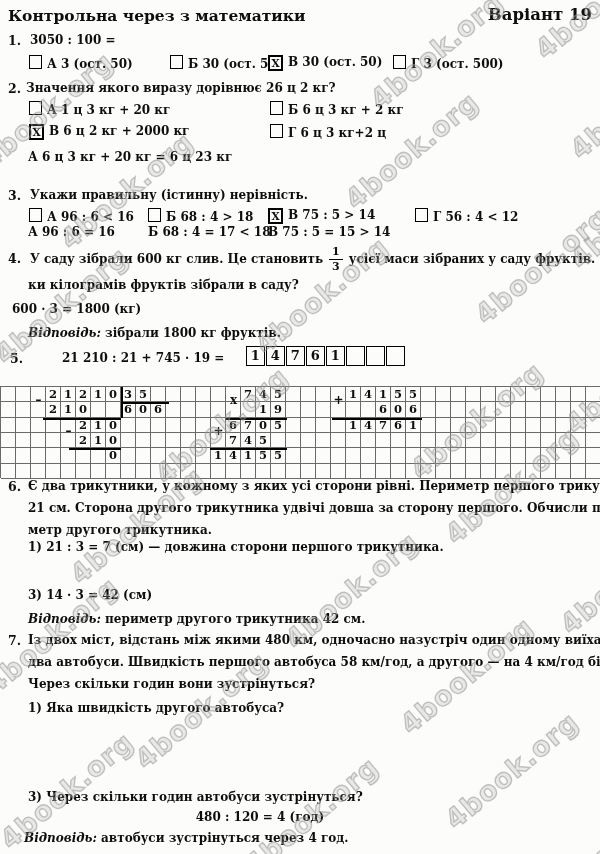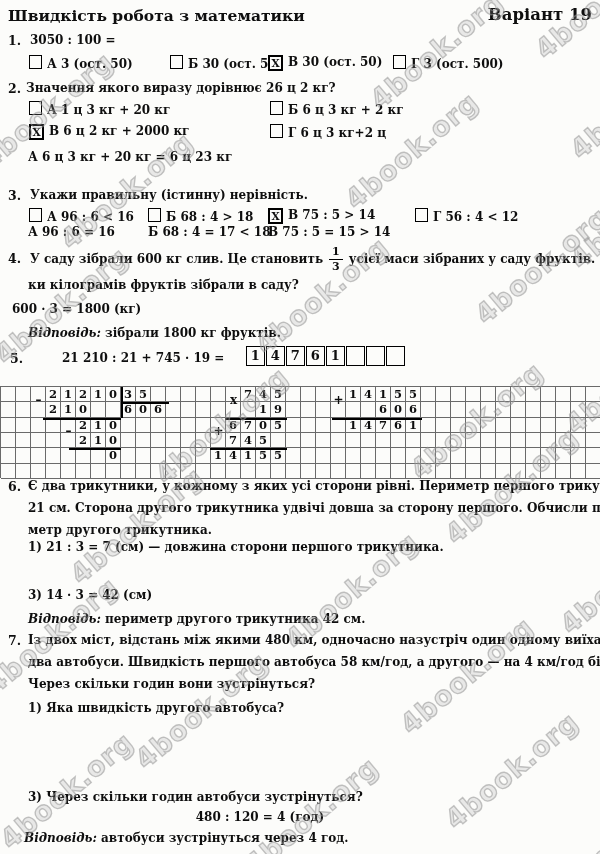--- a/index.html
+++ b/index.html
@@ -29,21 +29,21 @@
       font-weight:700;font-size:27px;letter-spacing:1px;color:rgba(165,165,165,0.22);
       -webkit-text-stroke:1.4px rgba(150,150,150,0.55);pointer-events:none;}
   .ctr{text-align:center;}
   i{font-style:italic;}
 </style>
 </head>
 <body>
 
 <div class="page" id="pg">
 
-  <div class="abs title" style="left:8px;top:6px">Швидкість робота з математики</div>
+  <div class="abs title" style="left:8px;top:6px">Контрольна через з математики</div>
   <div class="abs variant" style="right:8px;top:5px">Варіант 19</div>
 
   <div class="num" style="top:33px">1.</div>
   <div class="abs t" style="left:30px;top:33px">3050 : 100 =</div>
   <div class="opt" style="left:29px;top:55px"><span class="cb"></span><span>А</span> <span>3 (ост. 50)</span></div>
   <div class="opt" style="left:170px;top:55px"><span class="cb"></span><span>Б</span> <span>30 (ост. 5)</span></div>
   <div class="opt" style="left:268px;top:55px"><span class="cb checked">X</span><span>В</span> <span>30 (ост. 50)</span></div>
   <div class="opt" style="left:393px;top:55px"><span class="cb"></span><span>Г</span> <span>3 (ост. 500)</span></div>
 
   <div class="num" style="top:81px">2.</div>

